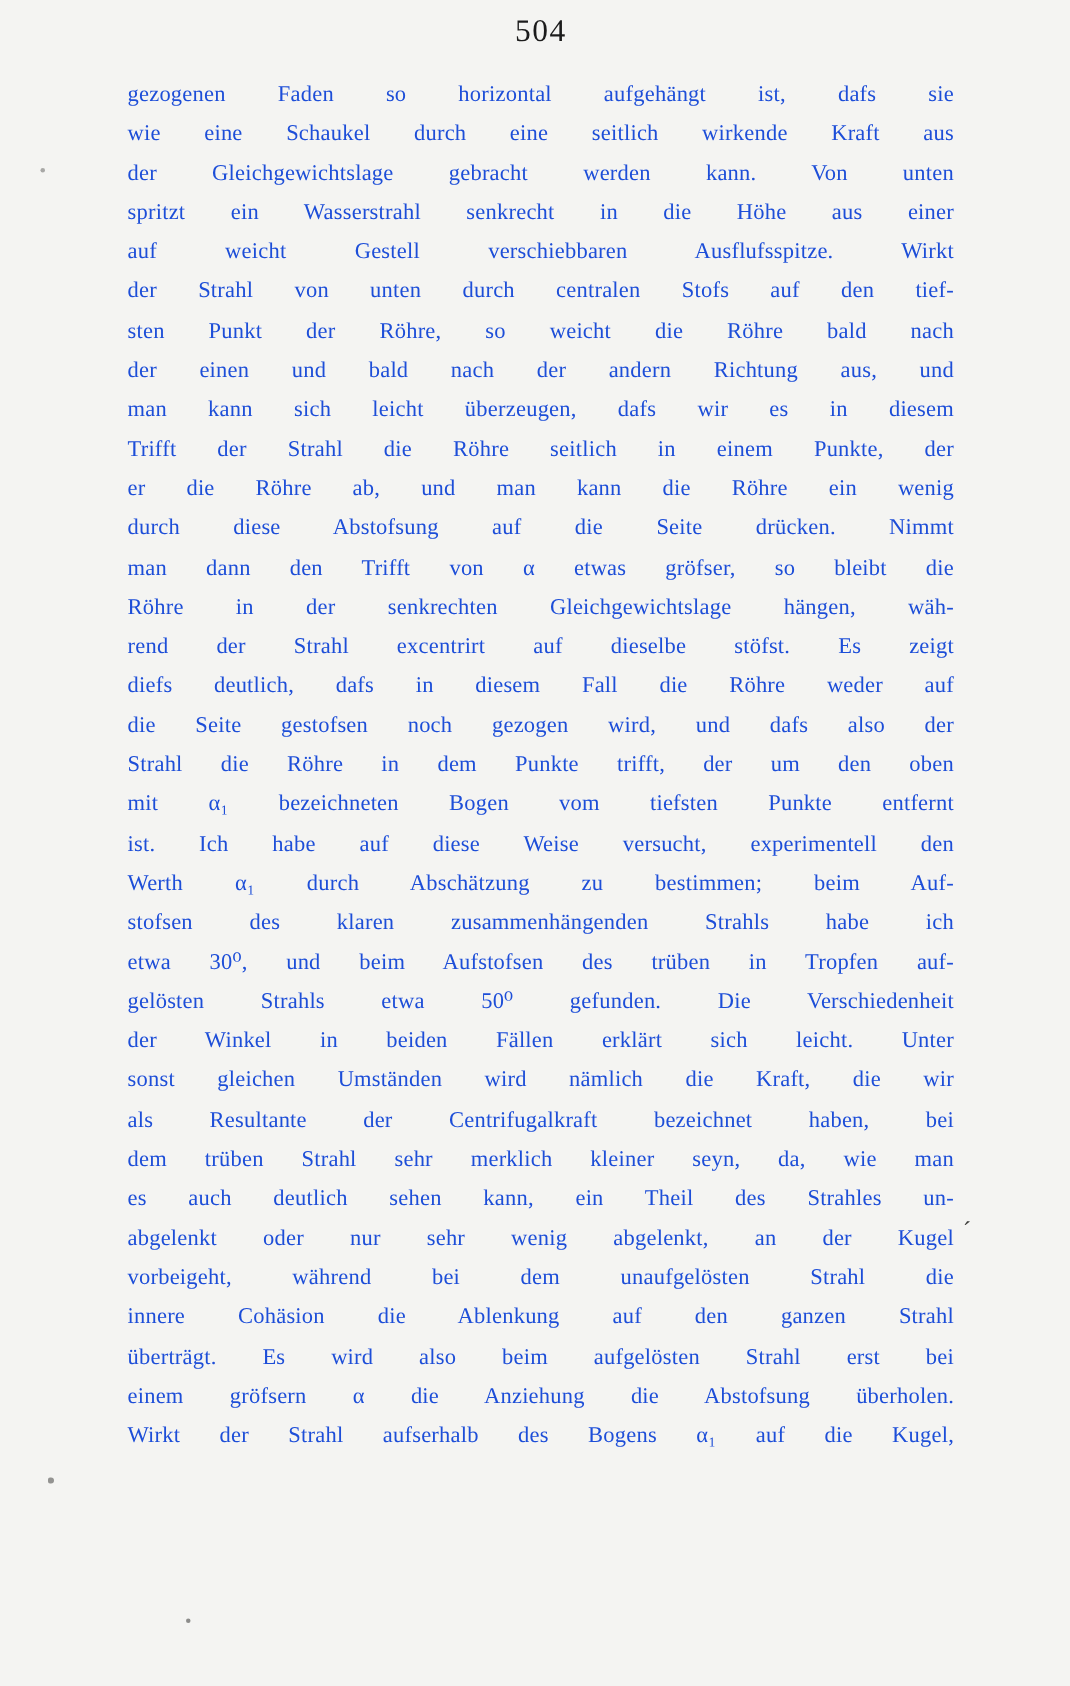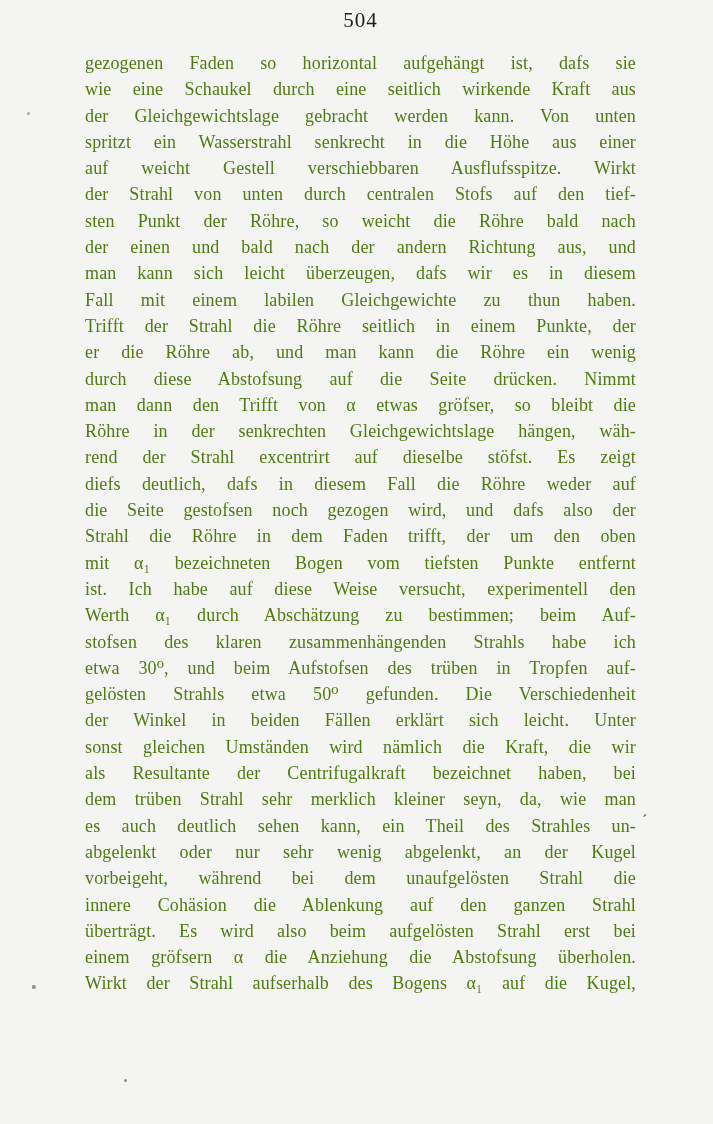--- a/index.html
+++ b/index.html
@@ -30,23 +30,23 @@
     text-align: center;
     font-size: 21px;
     letter-spacing: 1px;
     color: #1c1c1c;
   }
   .text-block {
     position: absolute;
     left: 85px;
     top: 50px;
     width: 551px;
-    font-size: 18px;
+    font-size: 15px;
     line-height: 26.3px;
-    color: #4d7c0f;
+    color: #1d4ed8;
   }
   .line {
     display: block;
     height: 26.3px;
     white-space: nowrap;
     text-align: justify;
     text-align-last: justify;
     letter-spacing: 0.15px;
   }
   
@@ -75,30 +75,29 @@
   <div class="text-block">
       <div class="line">gezogenen Faden so horizontal aufgehängt ist, dafs sie</div>
       <div class="line">wie eine Schaukel durch eine seitlich wirkende Kraft aus</div>
       <div class="line">der Gleichgewichtslage gebracht werden kann.  Von unten</div>
       <div class="line">spritzt ein Wasserstrahl senkrecht in die Höhe aus einer</div>
       <div class="line">auf weicht Gestell verschiebbaren Ausflufsspitze.  Wirkt</div>
       <div class="line">der Strahl von unten durch centralen Stofs auf den tief-</div>
       <div class="line">sten Punkt der Röhre, so weicht die Röhre bald nach</div>
       <div class="line">der einen und bald nach der andern Richtung aus, und</div>
       <div class="line">man kann sich leicht überzeugen, dafs wir es in diesem</div>
-      <div class="line">Fall mit einem labilen Gleichgewichte zu thun haben.</div>
       <div class="line">Trifft der Strahl die Röhre seitlich in einem Punkte, der</div>
       <div class="line">er die Röhre ab, und man kann die Röhre ein wenig</div>
       <div class="line">durch diese Abstofsung auf die Seite drücken.  Nimmt</div>
       <div class="line">man dann den Trifft von α etwas gröfser, so bleibt die</div>
       <div class="line">Röhre in der senkrechten Gleichgewichtslage hängen, wäh-</div>
       <div class="line">rend der Strahl excentrirt auf dieselbe stöfst.  Es zeigt</div>
       <div class="line">diefs deutlich, dafs in diesem Fall die Röhre weder auf</div>
       <div class="line">die Seite gestofsen noch gezogen wird, und dafs also der</div>
-      <div class="line">Strahl die Röhre in dem Faden trifft, der um den oben</div>
+      <div class="line">Strahl die Röhre in dem Punkte trifft, der um den oben</div>
       <div class="line">mit α₁ bezeichneten Bogen vom tiefsten Punkte entfernt</div>
       <div class="line">ist.  Ich habe auf diese Weise versucht, experimentell den</div>
       <div class="line">Werth α₁ durch Abschätzung zu bestimmen; beim Auf-</div>
       <div class="line">stofsen des klaren zusammenhängenden Strahls habe ich</div>
       <div class="line">etwa 30⁰, und beim Aufstofsen des trüben in Tropfen auf-</div>
       <div class="line">gelösten Strahls etwa 50⁰ gefunden.  Die Verschiedenheit</div>
       <div class="line">der Winkel in beiden Fällen erklärt sich leicht.  Unter</div>
       <div class="line">sonst gleichen Umständen wird nämlich die Kraft, die wir</div>
       <div class="line">als Resultante der Centrifugalkraft bezeichnet haben, bei</div>
       <div class="line">dem trüben Strahl sehr merklich kleiner seyn, da, wie man</div>

